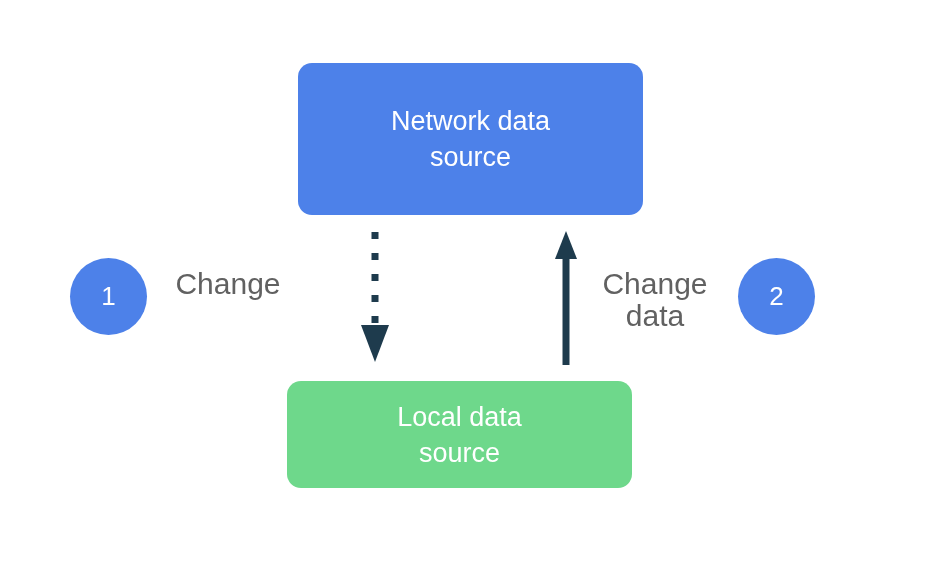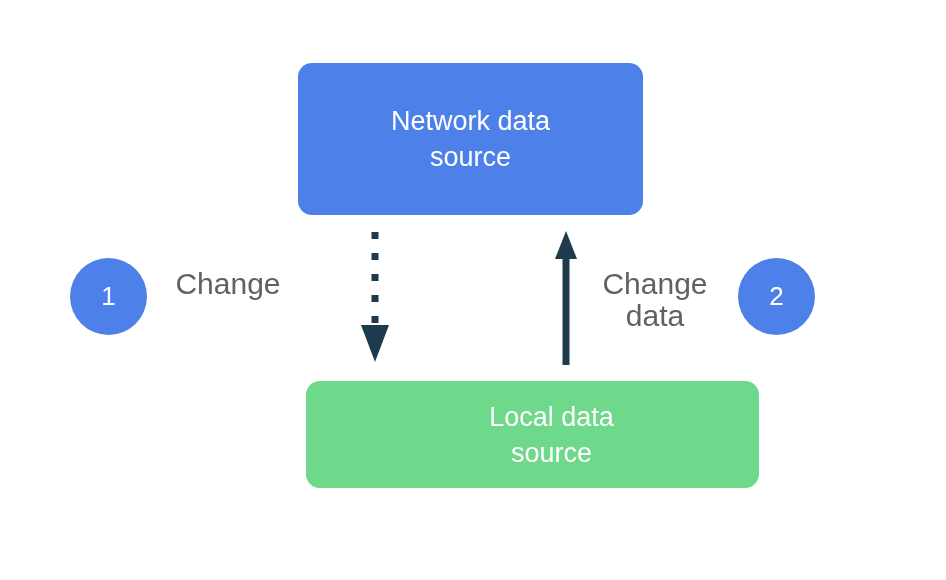--- a/index.html
+++ b/index.html
@@ -26,24 +26,23 @@
     font-size: 27px;
     line-height: 36px;
     font-weight: 400;
   }
   .box-network {
     left: 298px; top: 63px;
     width: 345px; height: 152px;
     background: var(--box-blue, #4D81E9);
   }
   .box-local {
-    left: 306px; top: 381px;
-    width: 415px; height: 107px;
+    left: 287px; top: 381px;
+    width: 345px; height: 107px;
     background: var(--box-green, #6ED88B);
-    padding-left: 38px;
   }
   .line { display: block; }
   .step-circle {
     position: absolute;
     width: 77px; height: 77px;
     border-radius: 50%;
     background: var(--circle-blue, #4D81E9);
     color: var(--box-text, #ffffff);
     display: flex;
     align-items: center;

